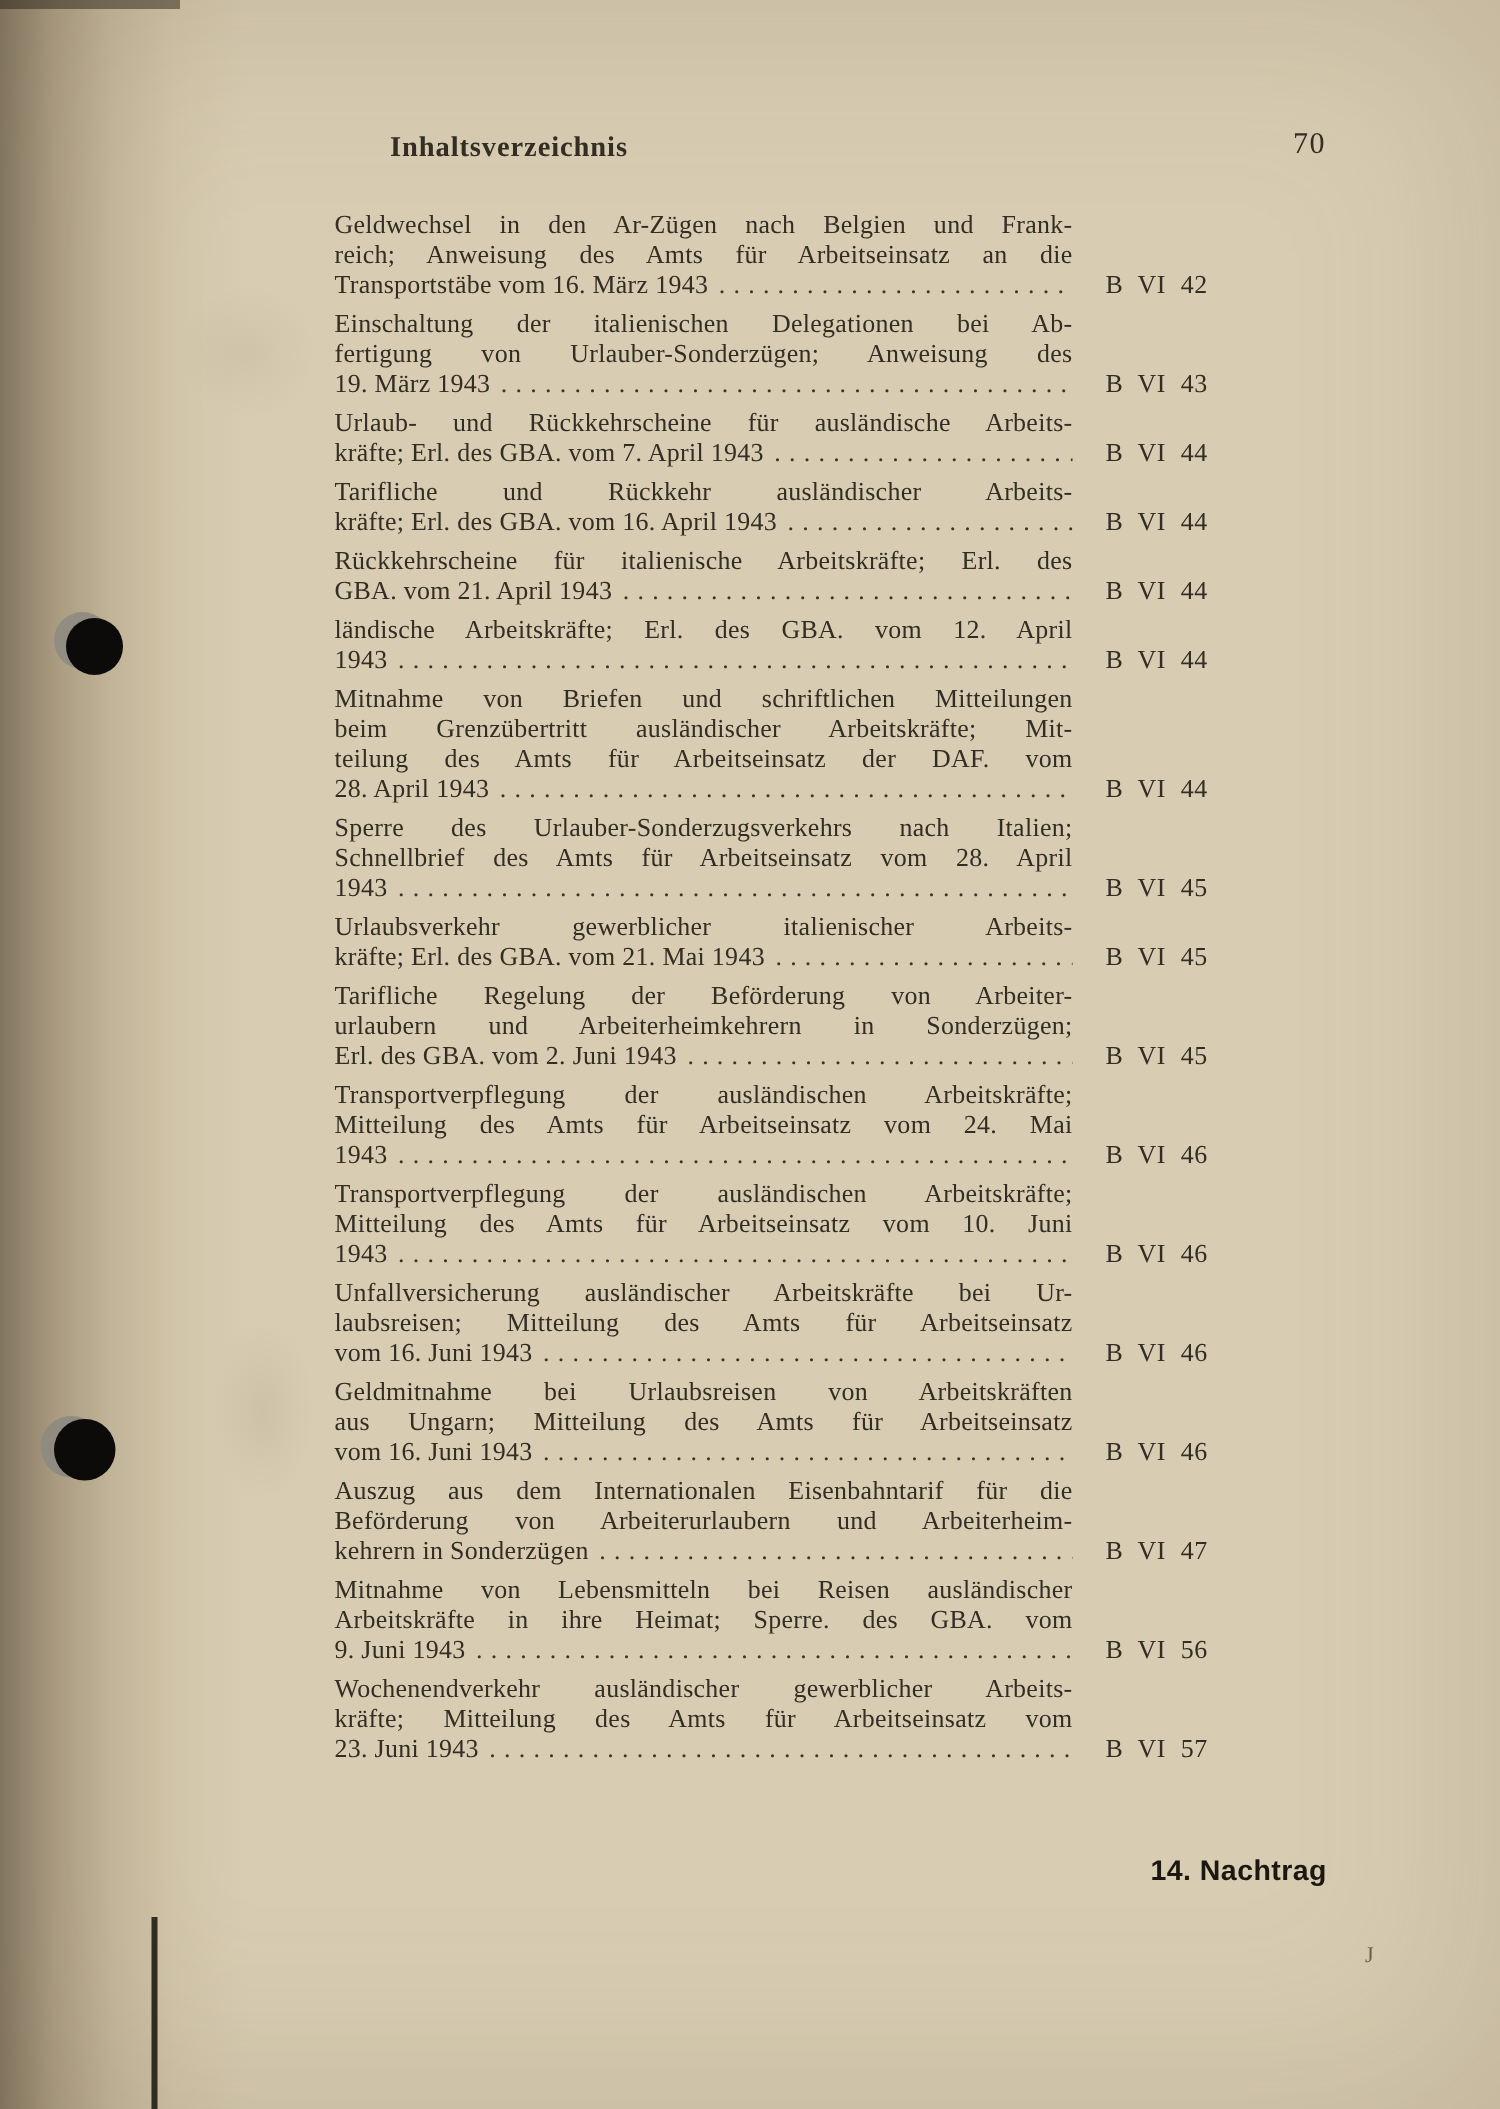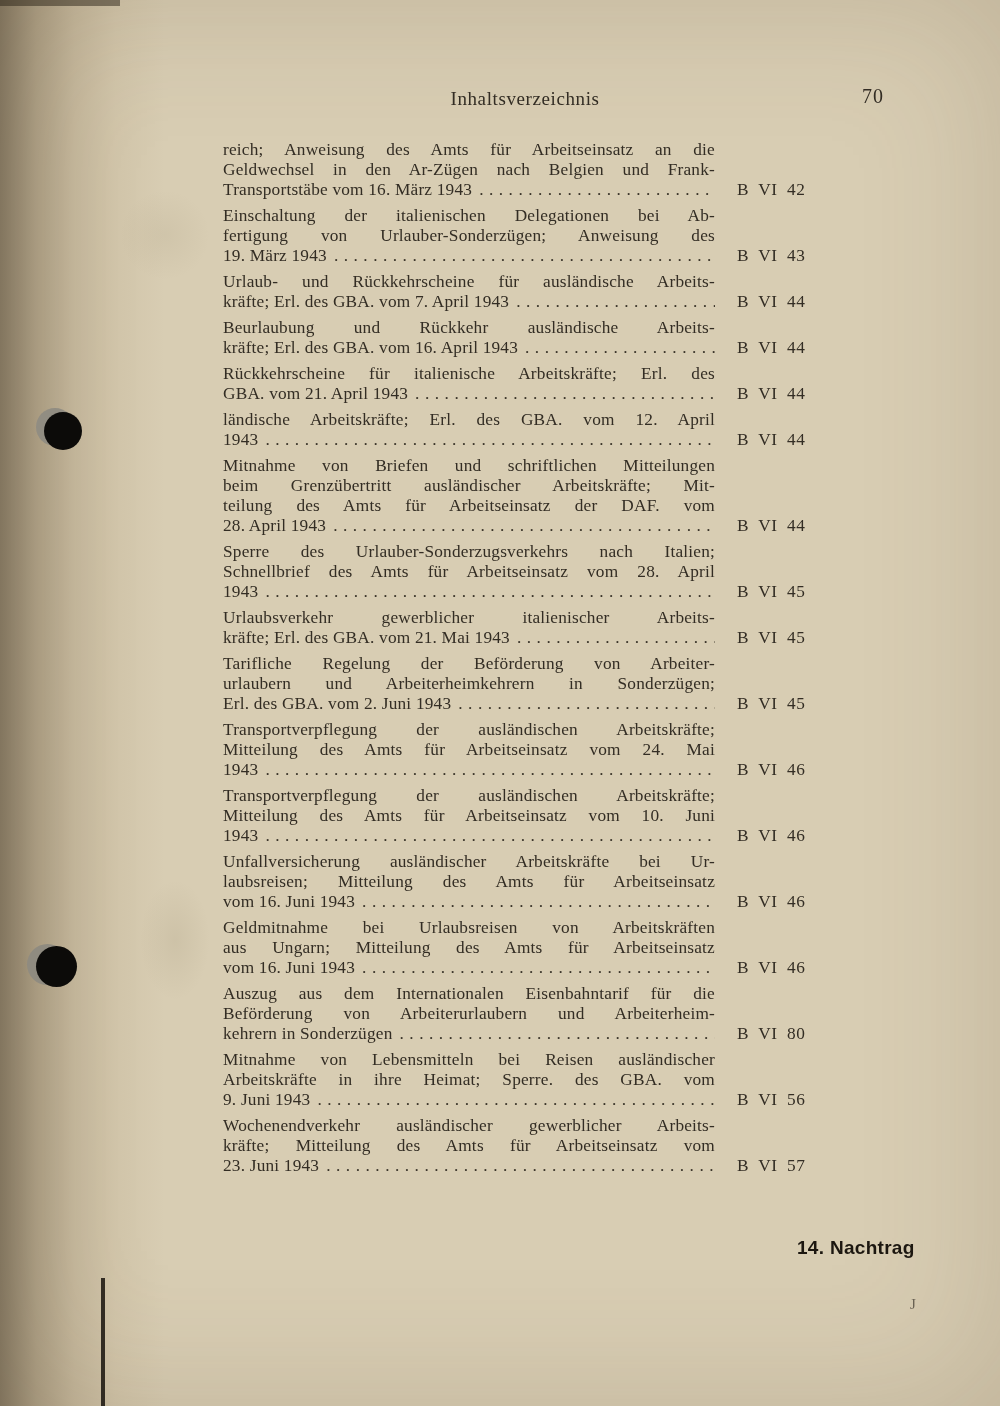--- a/index.html
+++ b/index.html
@@ -55,23 +55,23 @@
   }
   .hole2 {
     left: 36px; top: 946px;
     width: 41px; height: 41px;
     box-shadow: -9px -2px 0 0 #8f8b80;
   }
   .htitle {
     position: absolute;
     left: 260px; top: 88px;
     width: 530px;
-    text-align: center;
     font-size: 19px;
     letter-spacing: 0.6px;
+    font-weight: bold;
   }
   .pnum {
     position: absolute;
     left: 862px; top: 85px;
     font-size: 20px;
     letter-spacing: 1px;
   }
   .toc {
     position: absolute;
     left: 223px; top: 140px;
@@ -116,21 +116,20 @@
     letter-spacing: 0.4px;
   }
   .footer {
     position: absolute;
     left: 767px; top: 1237px;
     font-family: "Liberation Sans", "DejaVu Sans", sans-serif;
     font-weight: bold;
     font-size: 19px;
     color: #1c1710;
     letter-spacing: 0.3px;
-    margin-left: 30px;
   }
   .stray {
     position: absolute;
     left: 910px; top: 1296px;
     font-size: 15px;
     opacity: 0.65;
   }
   
   .blem1 {
     position: absolute;
@@ -158,22 +157,22 @@
   <div class="blem2"></div>
   <div class="hole hole1"></div>
   <div class="hole hole2"></div>
 
   <div class="htitle">Inhaltsverzeichnis</div>
   <div class="pnum">70</div>
 
   <div class="toc">
       <div class="entry">
         <div class="entry-text">
+          <div class="line">Geldwechsel in den Ar-Zügen nach Belgien und Frank-</div>
           <div class="line">reich; Anweisung des Amts für Arbeitseinsatz an die</div>
-          <div class="line">Geldwechsel in den Ar-Zügen nach Belgien und Frank-</div>
           <div class="line last">
             <span class="txt">Transportstäbe vom 16. März 1943</span>
             <span class="leader">................................................................................</span>
           </div>
         </div>
         <div class="ref">B VI 42</div>
       </div>
       <div class="entry">
         <div class="entry-text">
           <div class="line">Einschaltung der italienischen Delegationen bei Ab-</div>
@@ -190,21 +189,21 @@
           <div class="line">Urlaub- und Rückkehrscheine für ausländische Arbeits-</div>
           <div class="line last">
             <span class="txt">kräfte; Erl. des GBA. vom 7. April 1943</span>
             <span class="leader">................................................................................</span>
           </div>
         </div>
         <div class="ref">B VI 44</div>
       </div>
       <div class="entry">
         <div class="entry-text">
-          <div class="line">Beurlaubung und Rückkehr ausländische Arbeits-</div>
+          <div class="line">Tarifliche und Rückkehr ausländischer Arbeits-</div>
           <div class="line last">
             <span class="txt">kräfte; Erl. des GBA. vom 16. April 1943</span>
             <span class="leader">................................................................................</span>
           </div>
         </div>
         <div class="ref">B VI 44</div>
       </div>
       <div class="entry">
         <div class="entry-text">
           <div class="line">Rückkehrscheine für italienische Arbeitskräfte; Erl. des</div>
@@ -315,21 +314,21 @@
       </div>
       <div class="entry">
         <div class="entry-text">
           <div class="line">Auszug aus dem Internationalen Eisenbahntarif für die</div>
           <div class="line">Beförderung von Arbeiterurlaubern und Arbeiterheim-</div>
           <div class="line last">
             <span class="txt">kehrern in Sonderzügen</span>
             <span class="leader">................................................................................</span>
           </div>
         </div>
-        <div class="ref">B VI 80</div>
+        <div class="ref">B VI 47</div>
       </div>
       <div class="entry">
         <div class="entry-text">
           <div class="line">Mitnahme von Lebensmitteln bei Reisen ausländischer</div>
           <div class="line">Arbeitskräfte in ihre Heimat; Sperre. des GBA. vom</div>
           <div class="line last">
             <span class="txt">9. Juni 1943</span>
             <span class="leader">................................................................................</span>
           </div>
         </div>

